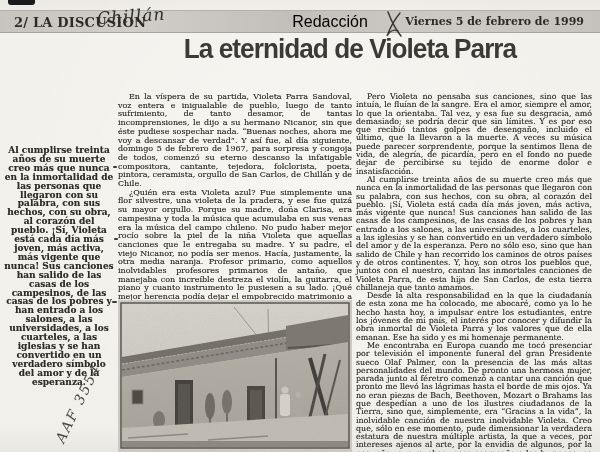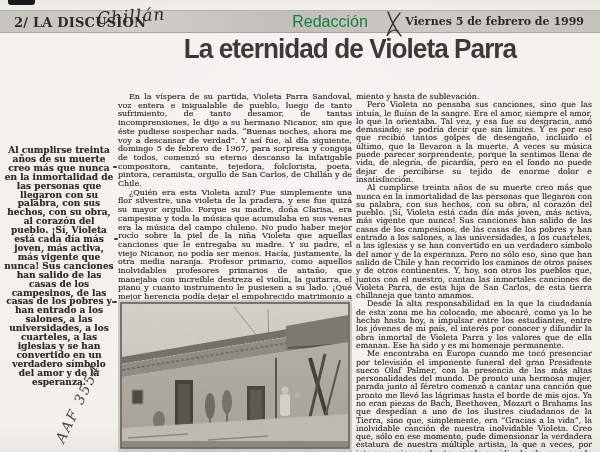--- a/index.html
+++ b/index.html
@@ -12,21 +12,21 @@
   }
   .smudge{position:absolute;left:8px;top:0;width:27px;height:5px;background:#1a191c;border-radius:0 0 3px 3px;}
   .band{
     position:absolute;left:0;top:10px;width:600px;height:21px;
     background:linear-gradient(90deg,#c7c4bf,#d1cec9 22%,#c2bfba 48%,#cdcac5 74%,#c5c2bd);
     border-top:1px solid #b3b0ab;border-bottom:1px solid #a8a5a0;
   }
   .edition{position:absolute;left:14px;top:15px;font-weight:bold;font-size:13px;letter-spacing:.2px;color:#2d2b27;}
   .city{position:absolute;left:97px;top:6px;font-style:italic;font-size:17px;transform:rotate(-4deg);color:#2d2b28;letter-spacing:1px;}
   .section{position:absolute;left:60px;top:13px;width:540px;text-align:center;pointer-events:none;
-    font-family:"Liberation Sans",sans-serif;font-size:16px;color:#15803d;}
+    font-family:"Liberation Sans",sans-serif;font-size:16px;color:#000000;}
   .section span{pointer-events:auto;}
   .xmark{position:absolute;left:384px;top:11px;width:22px;height:26px;}
   .date{position:absolute;right:16px;top:15px;font-weight:bold;font-size:11px;color:#2d2b27;}
   .title{
     position:absolute;left:100px;top:34px;width:500px;text-align:center;
     font-family:"Liberation Sans",sans-serif;font-weight:bold;font-size:27px;
     letter-spacing:-1px;color:#3c3a37;transform:scaleX(.97);
   }
   .byline{position:absolute;right:14px;top:66px;text-align:right;font-size:8px;font-style:italic;line-height:10px;color:#33312d;}
   .byline .who{font-weight:bold;}
@@ -77,21 +77,20 @@
 <div class="tick" style="left:114px;top:238px;width:4px;height:2px;"></div>
 <div class="tick" style="left:112px;top:301px;width:5px;height:2px;"></div>
 
 <div class="col col1">
   <p>En la víspera de su partida, Violeta Parra Sandoval, voz entera e inigualable de pueblo, luego de tanto sufrimiento, de tanto desamor, de tantas incomprensiones, le dijo a su hermano Nicanor, sin que éste pudiese sospechar nada. “Buenas noches, ahora me voy a descansar de verdad”. Y así fue, al día siguiente, domingo 5 de febrero de 1967, para sorpresa y congoja de todos, comenzó su eterno descanso la infatigable compositora, cantante, tejedora, folclorista, poeta, pintora, ceramista, orgullo de San Carlos, de Chillán y de Chile.</p>
   <p>¿Quién era esta Violeta azul? Fue simplemente una flor silvestre, una violeta de la pradera, y ese fue quizá su mayor orgullo. Porque su madre, doña Clarisa, era campesina y toda la música que acumulaba en sus venas era la música del campo chileno. No pudo haber mejor rocío sobre la piel de la niña Violeta que aquellas canciones que le entregaba su madre. Y su padre, el viejo Nicanor, no podía ser menos. Hacía, justamente, la otra media naranja. Profesor primario, como aquellos inolvidables profesores primarios de antaño, que manejaba con increíble destreza el violín, la guitarra, el piano y cuanto instrumento le pusiesen a su lado. ¡Qué mejor herencia podía dejar el empobrecido matrimonio a sus nueve hijos, entre ellos a nuestra inolvidable Violeta!.</p>
   <p>Así comenzó la vida de esta gran cantante, cuyas canciones, vestidas de pobreza, sonaban en un comienzo, a los delicados tímpanos de algunos, como insoportables anuncios de desgracias, de descrei-</p>
 </div>
 
 <div class="col col2">
-  <p class="cont">miento y hasta de sublevación.</p>
   <p>Pero Violeta no pensaba sus canciones, sino que las intuía, le fluían de la sangre. Era el amor, siempre el amor, lo que la orientaba. Tal vez, y esa fue su desgracia, amó demasiado; se podría decir que sin límites. Y es por eso que recibió tantos golpes de desengaño, incluido el último, que la llevaron a la muerte. A veces su música puede parecer sorprendente, porque la sentimos llena de vida, de alegría, de picardía, pero en el fondo no puede dejar de percibirse su tejido de enorme dolor e insatisfacción.</p>
   <p>Al cumplirse treinta años de su muerte creo más que nunca en la inmortalidad de las personas que llegaron con su palabra, con sus hechos, con su obra, al corazón del pueblo. ¡Sí, Violeta está cada día más joven, más activa, más vigente que nunca! Sus canciones han salido de las casas de los campesinos, de las casas de los pobres y han entrado a los salones, a las universidades, a los cuarteles, a las iglesias y se han convertido en un verdadero símbolo del amor y de la esperanza. Pero no sólo eso, sino que han salido de Chile y han recorrido los caminos de otros países y de otros continentes. Y, hoy, son otros los pueblos que, juntos con el nuestro, cantan las inmortales canciones de Violeta Parra, de esta hija de San Carlos, de esta tierra chillaneja que tanto amamos.</p>
   <p>Desde la alta responsabilidad en la que la ciudadanía de esta zona me ha colocado, me abocaré, como ya lo he hecho hasta hoy, a impulsar entre los estudiantes, entre los jóvenes de mi país, el interés por conocer y difundir la obra inmortal de Violeta Parra y los valores que de ella emanan. Ese ha sido y es mi homenaje permanente.</p>
   <p>Me encontraba en Europa cuando me tocó presenciar por televisión el imponente funeral del gran Presidente sueco Olaf Palmer, con la presencia de las más altas personalidades del mundo. De pronto una hermosa mujer, parada junto al féretro comenzó a cantar una canción que pronto me llevó las lágrimas hasta el borde de mis ojos. Ya no eran piezas de Bach, Beethoven, Mozart o Brahams las que despedían a uno de los ilustres ciudadanos de la Tierra, sino que, simplemente, era “Gracias a la vida”, la inolvidable canción de nuestra inolvidable Violeta. Creo que, sólo en ese momento, pude dimensionar la verdadera estatura de nuestra múltiple artista, la que a veces, por intereses ajenos al arte, por la envidia de algunos, por la pequeñez que muchas veces acompaña a los humanos, no dejaban ver lo que Violeta Parra Sandoval, la chillaneja de rostro de greda había logrado: entrar al corazón de los hombres y mujeres de toda la Tierra.</p>
 </div>
 
 <svg class="photo" role="img" viewBox="0 0 234 152" aria-label="Fotografía en blanco y negro: casa de adobe con techo de tejas">
   <defs>
     <linearGradient id="sky" x1="0" y1="0" x2="0" y2="1">
       <stop offset="0" stop-color="#d9d6cf"></stop>

